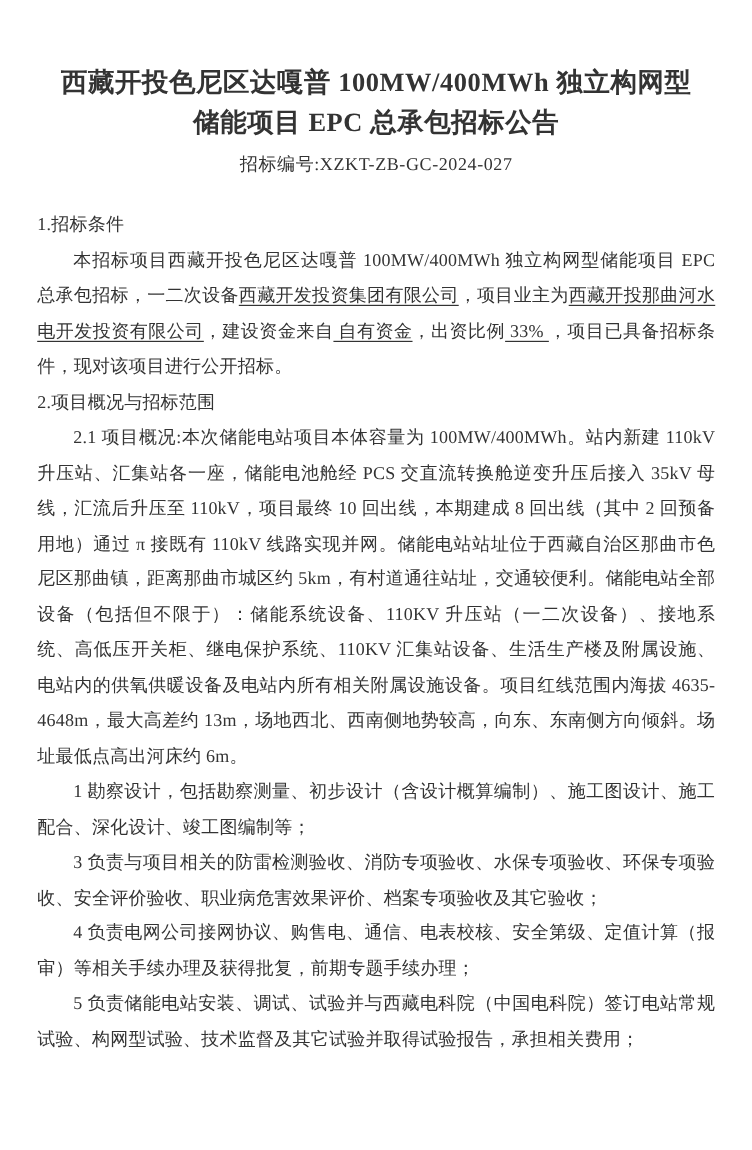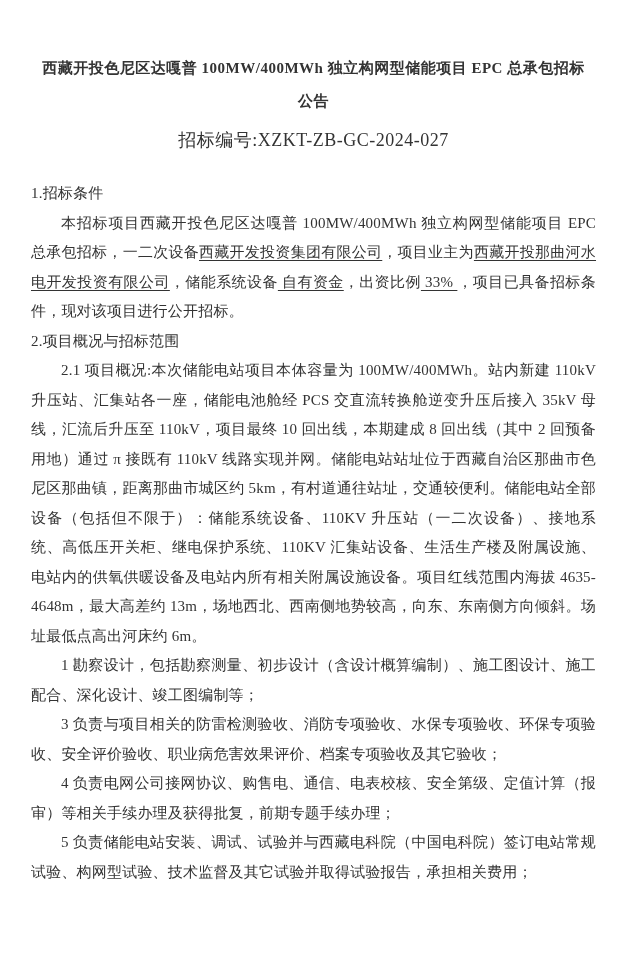--- a/index.html
+++ b/index.html
@@ -16,30 +16,30 @@
   }
   .page{
     box-sizing:border-box;
     width:627px;height:958px;
     padding:52px 31px 0 31px;
     background:var(--bg);
   }
   .title{
     margin:0 auto;
     max-width:545px;
-    font-size:15px;
+    font-size:22px;
     font-weight:bold;
     text-align:center;
     line-height:33px;
     letter-spacing:0.5px;
   }
   .tender-no{
     margin-top:10px;
     text-align:center;
-    font-size:18px;
+    font-size:15px;
     letter-spacing:0.5px;
   }
   .doc-body{
     margin-top:27px;
     font-size:15px;
     line-height:29.5px;
     text-align:justify;
     letter-spacing:0.2px;
   }
   .sec-heading{
@@ -53,21 +53,21 @@
   }
 </style>
 </head>
 <body>
 
 <div class="page">
   <h1 class="title">西藏开投色尼区达嘎普 100MW/400MWh 独立构网型储能项目 EPC 总承包招标公告</h1>
   <div class="tender-no">招标编号:XZKT-ZB-GC-2024-027</div>
   <div class="doc-body" id="doc-body">
       <div class="sec-heading"><span>1.招标条件</span></div>
-      <div class="para"><span>本招标项目西藏开投色尼区达嘎普 100MW/400MWh 独立构网型储能项目 EPC 总承包招标，一二次设备</span><u>西藏开发投资集团有限公司</u><span>，项目业主为</span><u>西藏开投那曲河水电开发投资有限公司</u><span>，储能系统设备</span><u> 自有资金</u><span>，出资比例</span><u> 33% </u><span>，项目已具备招标条件，现对该项目进行公开招标。</span></div>
+      <div class="para"><span>本招标项目西藏开投色尼区达嘎普 100MW/400MWh 独立构网型储能项目 EPC 总承包招标，一二次设备</span><u>西藏开发投资集团有限公司</u><span>，项目业主为</span><u>西藏开投那曲河水电开发投资有限公司</u><span>，建设资金来自</span><u> 自有资金</u><span>，出资比例</span><u> 33% </u><span>，项目已具备招标条件，现对该项目进行公开招标。</span></div>
       <div class="sec-heading"><span>2.项目概况与招标范围</span></div>
       <div class="para"><span>2.1 项目概况:本次储能电站项目本体容量为 100MW/400MWh。站内新建 110kV 升压站、汇集站各一座，储能电池舱经 PCS 交直流转换舱逆变升压后接入 35kV 母线，汇流后升压至 110kV，项目最终 10 回出线，本期建成 8 回出线（其中 2 回预备用地）通过 π 接既有 110kV 线路实现并网。储能电站站址位于西藏自治区那曲市色尼区那曲镇，距离那曲市城区约 5km，有村道通往站址，交通较便利。储能电站全部设备（包括但不限于）：储能系统设备、110KV 升压站（一二次设备）、接地系统、高低压开关柜、继电保护系统、110KV 汇集站设备、生活生产楼及附属设施、电站内的供氧供暖设备及电站内所有相关附属设施设备。项目红线范围内海拔 4635-4648m，最大高差约 13m，场地西北、西南侧地势较高，向东、东南侧方向倾斜。场址最低点高出河床约 6m。</span></div>
       <div class="para"><span>1 勘察设计，包括勘察测量、初步设计（含设计概算编制）、施工图设计、施工配合、深化设计、竣工图编制等；</span></div>
       <div class="para"><span>3 负责与项目相关的防雷检测验收、消防专项验收、水保专项验收、环保专项验收、安全评价验收、职业病危害效果评价、档案专项验收及其它验收；</span></div>
       <div class="para"><span>4 负责电网公司接网协议、购售电、通信、电表校核、安全第级、定值计算（报审）等相关手续办理及获得批复，前期专题手续办理；</span></div>
       <div class="para"><span>5 负责储能电站安装、调试、试验并与西藏电科院（中国电科院）签订电站常规试验、构网型试验、技术监督及其它试验并取得试验报告，承担相关费用；</span></div>
     </div>
 </div>
 
 </body></html>

